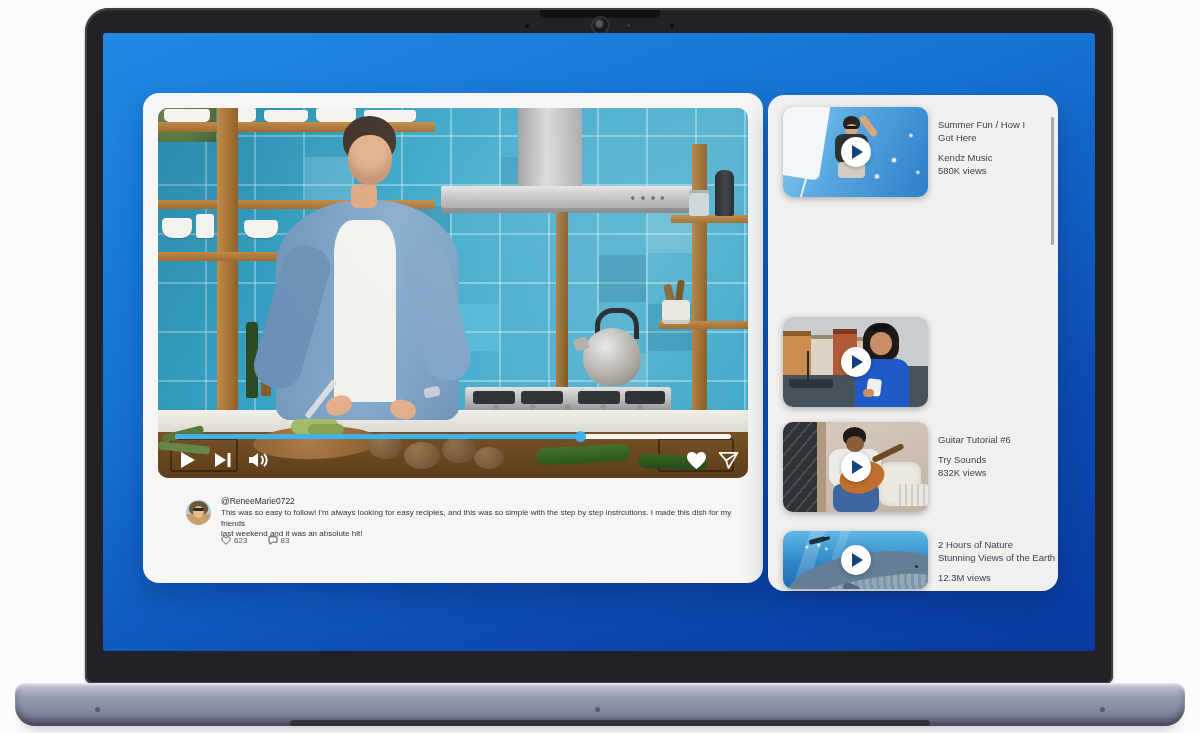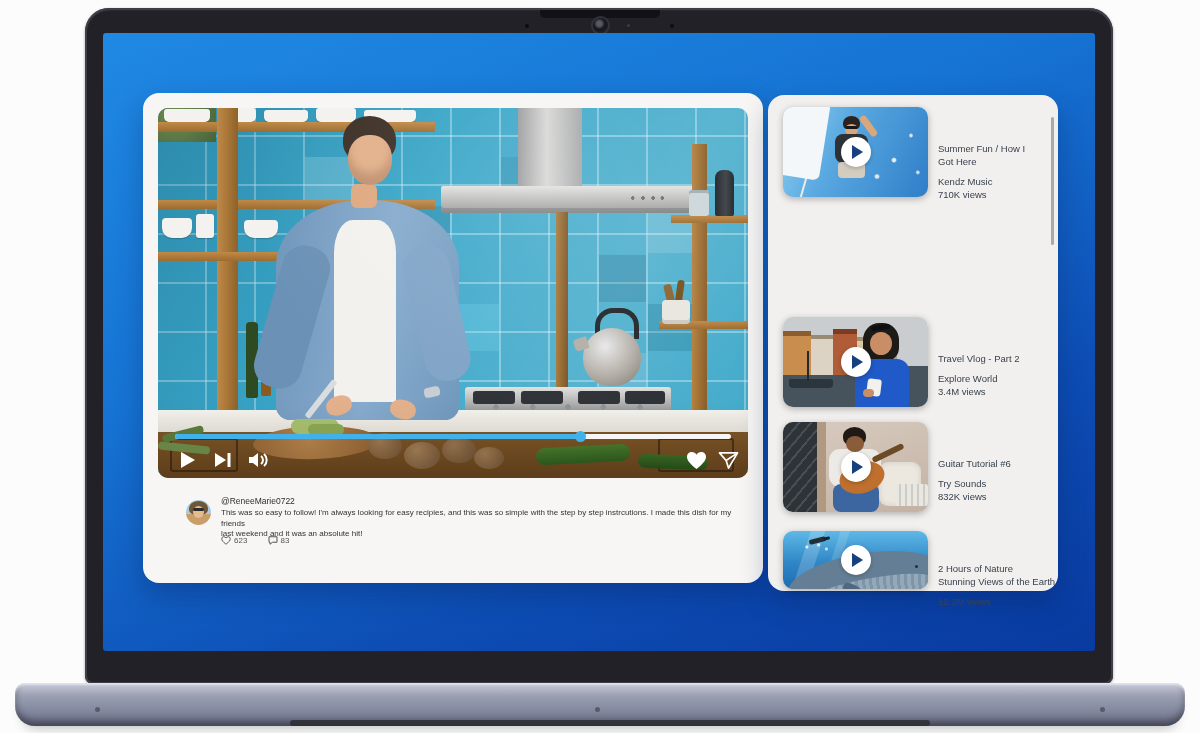--- a/index.html
+++ b/index.html
@@ -58,21 +58,21 @@
   .cm-user{position:absolute;left:78px;top:403px;font-size:8.5px;color:#2e2e2e;}
   .cm-text{position:absolute;left:78px;top:415px;width:526px;font-size:8px;line-height:10.5px;color:#333;}
   .cm-counts{position:absolute;left:78px;top:443px;height:12px;font-size:8px;color:#555;}
   .cm-counts .grp{display:inline-flex;align-items:center;gap:3px;margin-right:18px;cursor:pointer;}
   
   .row{position:absolute;left:0;width:290px;}
   .thumb{position:absolute;left:15px;top:0;width:145px;height:90px;border-radius:10px;overflow:hidden;
          box-shadow:0 2px 7px rgba(0,0,0,.28);}
   .thumb *{position:absolute;}
   .row-text{position:absolute;left:170px;top:11px;width:114px;font-size:9.5px;line-height:13px;color:#39424f;}
-  .row-title{white-space:nowrap;margin-top:24px;}
+  .row-title{white-space:nowrap;}
   .row-meta{margin-top:7px;}
   .row-meta .channel:empty{display:none;}
   .playov{left:50%;top:50%;width:30px;height:30px;margin:-15px 0 0 -15px;border-radius:50%;background:#fff;
           box-shadow:0 1px 4px rgba(0,0,0,.25);}
   .playov i{position:absolute;left:11px;top:8px;width:0;height:0;border-style:solid;border-width:7px 0 7px 11px;
             border-color:transparent transparent transparent #16407e;}
   .scrollbar{position:absolute;left:283px;top:22px;width:3px;height:128px;border-radius:2px;background:#a9a9a9;}
   
   .th-sail{background:linear-gradient(115deg,#92d2f1 0%,#5aa9e1 38%,#2f7ec8 100%);}
   .th-sail .sparkle{left:60px;top:8px;width:85px;height:82px;
@@ -319,21 +319,21 @@
             <div class="shirt"></div>
             <div class="shorts"></div>
             <div class="playov">
                 <i></i>
               </div>
           </div>
           <div class="row-text">
             <div class="row-title">Summer Fun / How I<br>Got Here</div>
             <div class="row-meta">
               <div class="channel">Kendz Music</div>
-              <div class="views">710K views</div>
+              <div class="views">580K views</div>
             </div>
           </div>
         </div>
 
 
         <div class="row" style="top:222px;height:90px;">
           <div class="thumb th-travel">
             <div class="b1"></div>
             <div class="b2"></div>
             <div class="b3"></div>
@@ -344,27 +344,20 @@
             <div class="hair"></div>
             <div class="body"></div>
             <div class="face"></div>
             <div class="glasses"></div>
             <div class="cup"></div>
             <div class="hand"></div>
             <div class="playov">
                 <i></i>
               </div>
           </div>
-          <div class="row-text">
-            <div class="row-title">Travel Vlog - Part 2</div>
-            <div class="row-meta">
-              <div class="channel">Explore World</div>
-              <div class="views">3.4M views</div>
-            </div>
-          </div>
         </div>
 
         <div class="row" style="top:327px;height:90px;">
           <div class="thumb th-guitar">
             <div class="stairs"></div>
             <div class="pillar"></div>
             <div class="chair"></div>
             <div class="radiator"></div>
             <div class="shirt"></div>
             <div class="jeans"></div>

